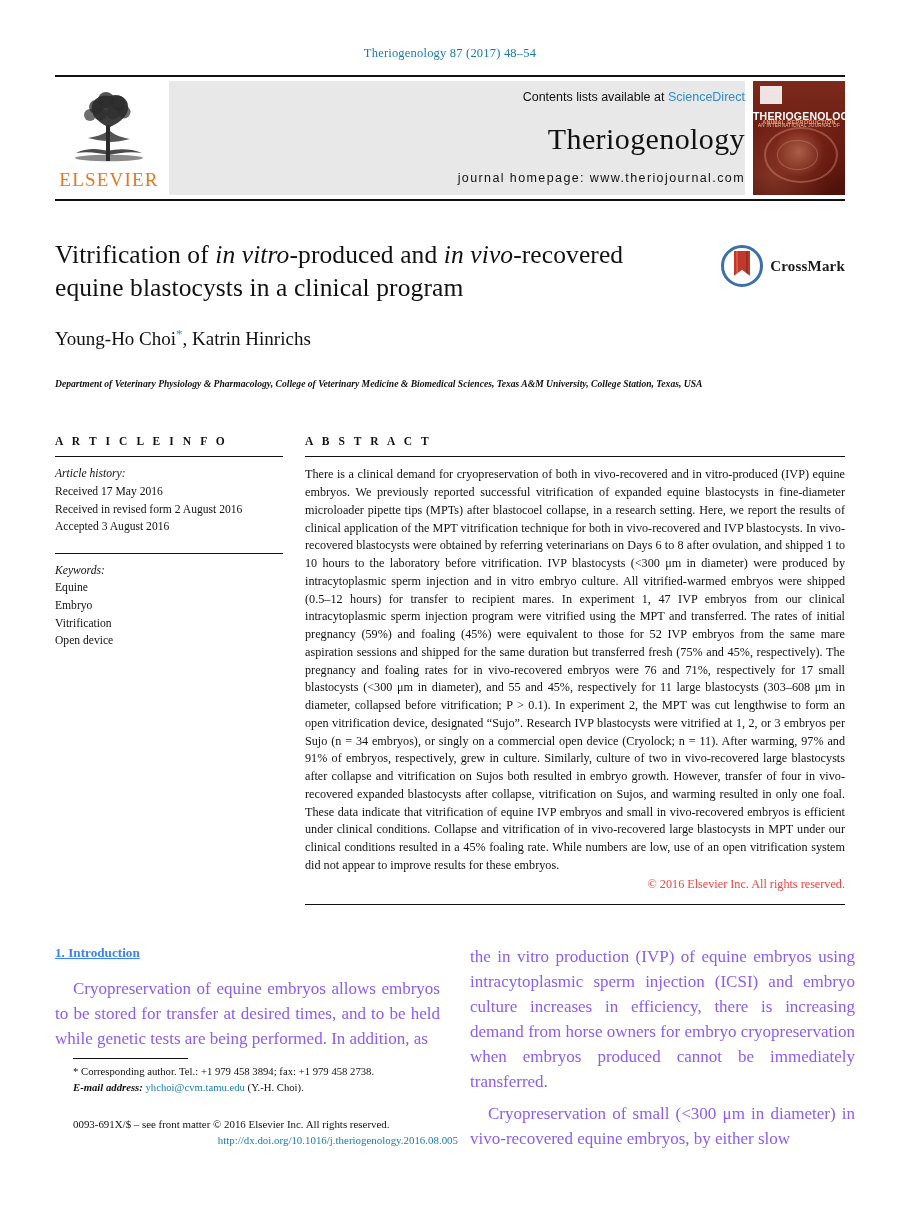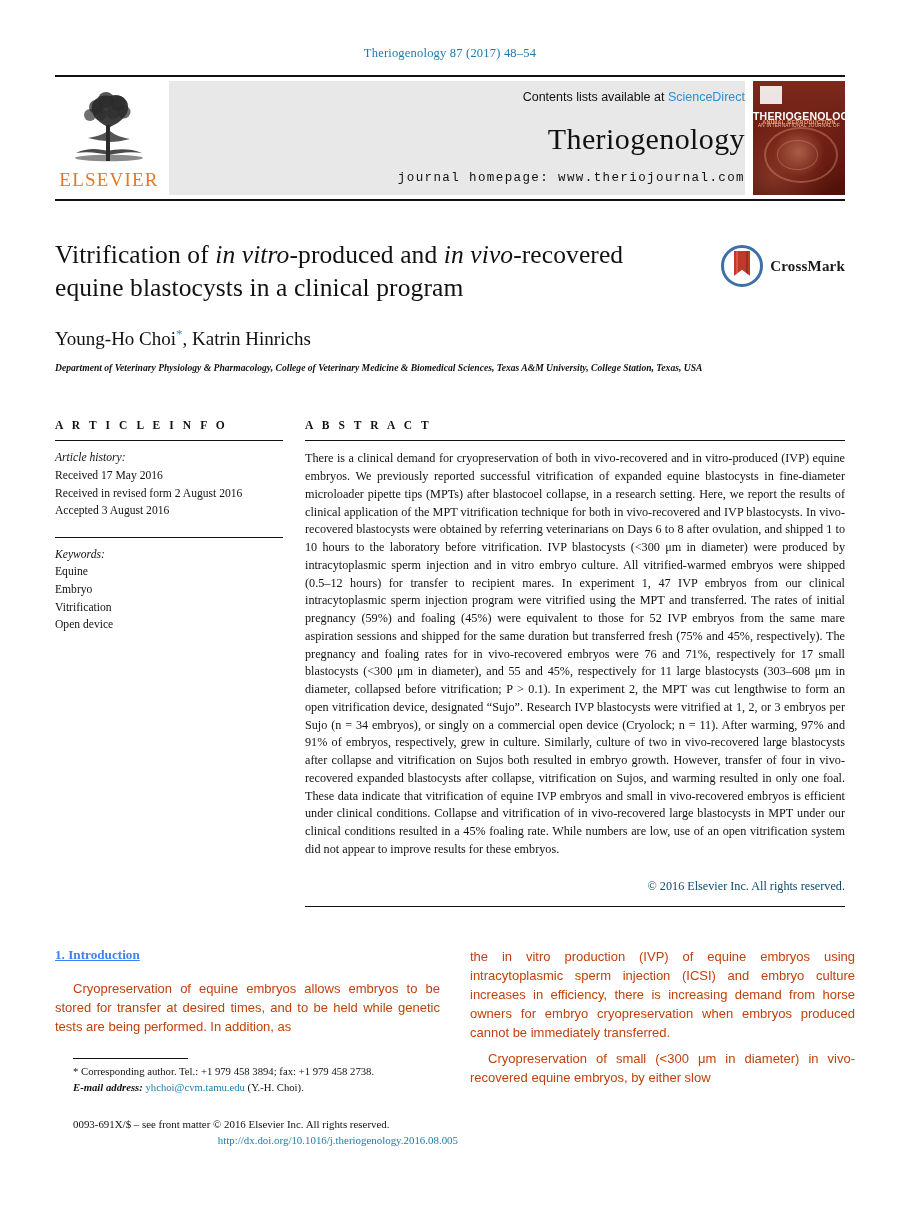--- a/index.html
+++ b/index.html
@@ -82,21 +82,21 @@
     color: #2e8ece;
   }
   .journal-name {
     font-family: "Liberation Serif", serif;
     font-size: 30px;
     color: #111;
     letter-spacing: .4px;
     margin-top: 2px;
   }
   .journal-home {
-    font-family: Liberation Mono, monospace;
+    font-family: Liberation Sans, sans-serif;
     font-size: 12.5px;
     color: #111;
     letter-spacing: 1.4px;
   }
   .cover-thumb {
     width: 92px;
     flex: 0 0 92px;
     margin: 4px 0 4px 8px;
     position: relative;
     overflow: hidden;
@@ -190,21 +190,21 @@
     margin-top: 22px;
     color: #111;
   }
   .authors sup.star { color: #2e8ece; font-size: 13px; }
   .affil {
     font-family: "Liberation Serif", serif;
     font-style: italic;
     font-weight: bold;
     font-size: 9.6px;
     line-height: 1.55;
-    margin-top: 10px;
+    margin-top: 26px;
     color: #111;
     max-width: 690px;
   }
 
   .crossmark {
     position: absolute;
     right: 0;
     top: 6px;
     display: flex;
     align-items: center;
@@ -261,46 +261,46 @@
     font-size: 12.2px;
     line-height: 1.455;
     text-align: justify;
     color: #111;
     hyphens: none;
   }
   .copyright {
     text-align: right;
     font-family: "Liberation Serif", serif;
     font-size: 12.2px;
-    margin-top: 20px;
-    color: #0c4a6e;
+    margin-top: 2px;
+    color: #ef4444;
   }
   .abs-bottom-rule { border-top: 1.2px solid #111; margin-top: 12px; }
 
   
   .body2col {
     margin: 40px 55px 0 55px;
     display: flex;
     gap: 30px;
   }
   .bcol { width: 385px; flex: 0 0 385px; }
   .body-head {
     font-family: "Liberation Serif", serif;
     font-weight: bold;
     font-size: 13.2px;
     color: #3b82f6;
     margin-bottom: 16px;
     text-decoration: underline;
   }
   .body-p {
-    font-family: Liberation Sans, sans-serif;
-    font-size: 13px;
+    font-family: Liberation Serif, serif;
+    font-size: 17px;
     line-height: 1.47;
     text-align: justify;
-    color: #c2410c;
+    color: #8b5cf6;
     margin: 0 0 7px 0;
     text-indent: 18px;
   }
   .body-p.noindent { text-indent: 0; }
 
   
   .footnotes {
     position: absolute;
     left: 73px;
     top: 1058px;

